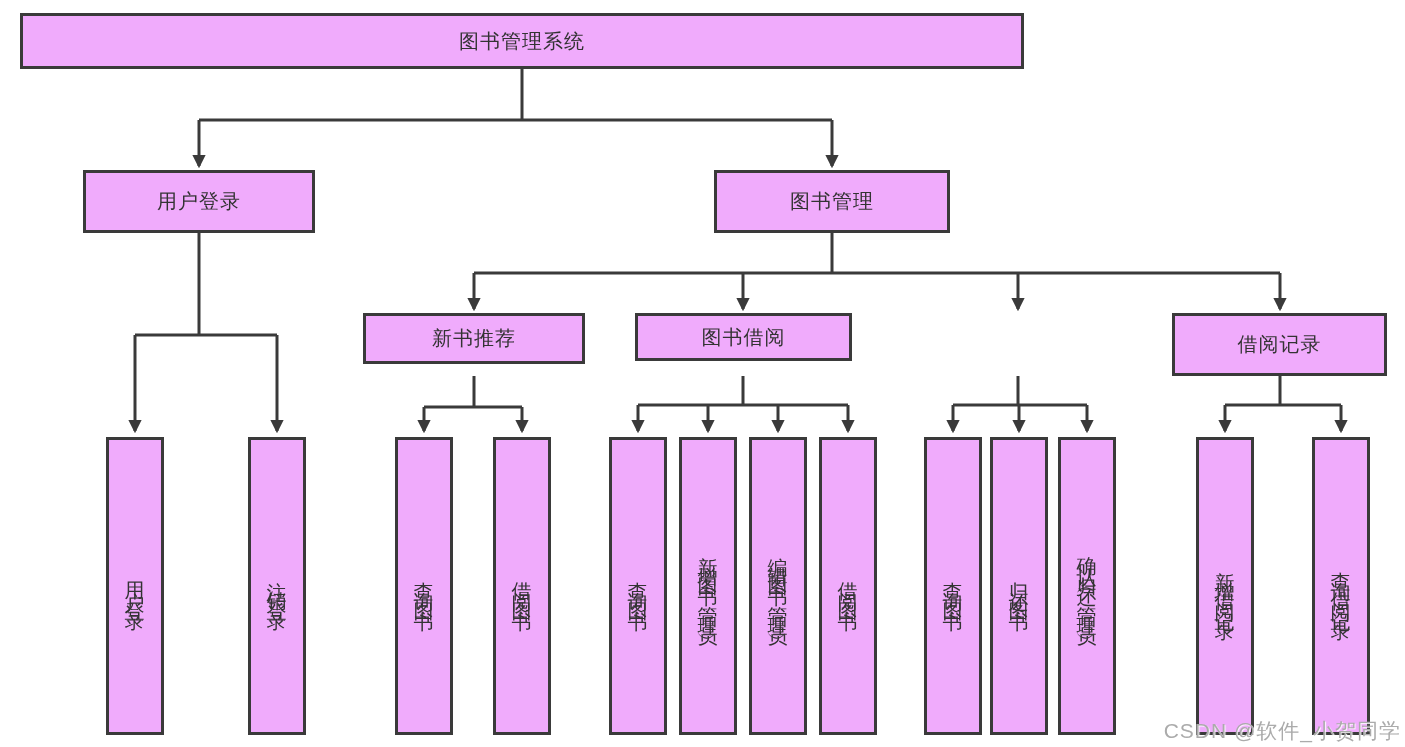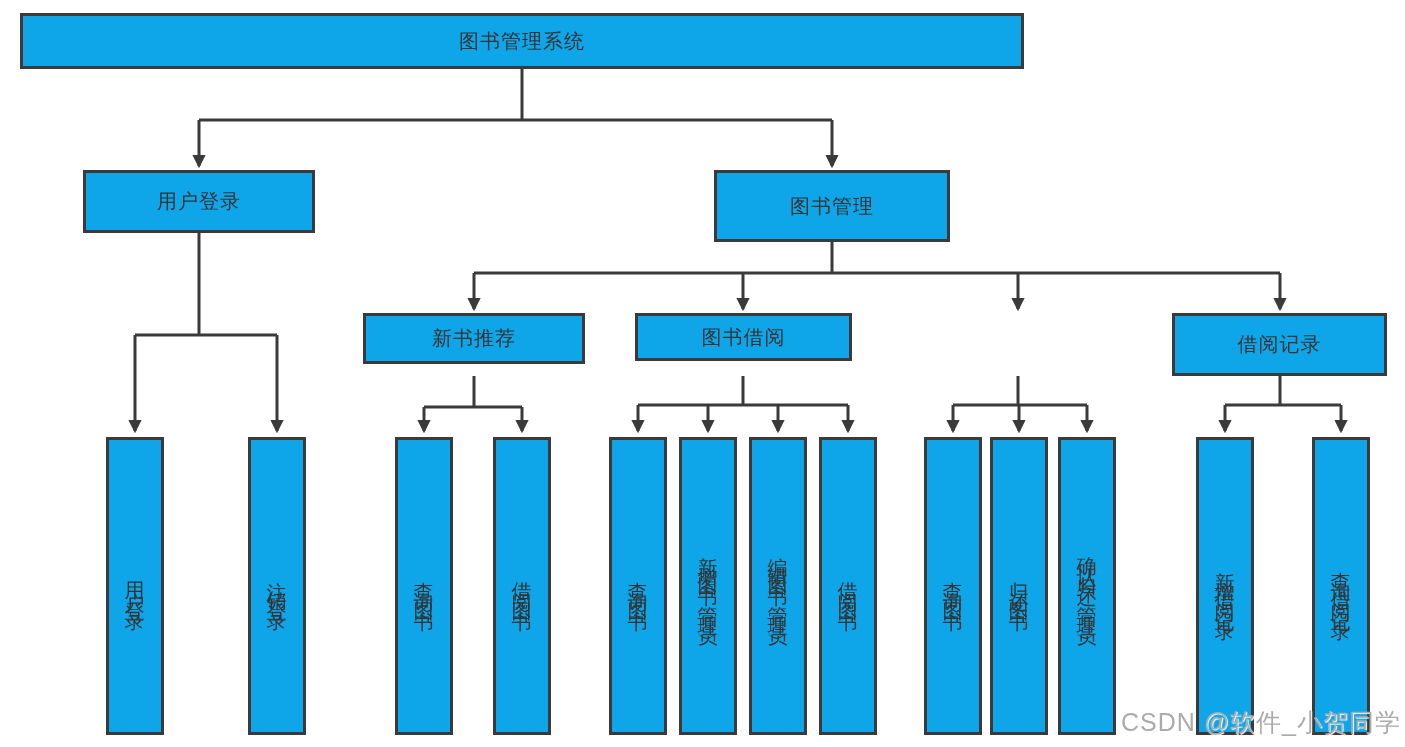--- a/index.html
+++ b/index.html
@@ -17,37 +17,37 @@
     font-family:"Liberation Sans","DejaVu Sans",sans-serif;
     color:var(--text);
   }
   #wires{position:absolute;left:0;top:0;width:1405px;height:747px;}
   #wires .wire{stroke:var(--line);stroke-width:3;fill:none;}
   #wires marker path{fill:var(--line);stroke:none;}
   .node{
     position:absolute;
     box-sizing:border-box;
     border:3px solid var(--line);
-    background:#0ea5e9;
+    background:#f0abfc;
     display:flex;align-items:center;justify-content:center;
     font-size:20px;
     letter-spacing:1px;
     z-index:2;
   }
   .leaf span{
     writing-mode:vertical-rl;
     text-orientation:mixed;
     letter-spacing:10px;
     line-height:1;
     white-space:nowrap;
   }
   #watermark{
     position:absolute;
-    right:4px;bottom:8px;
-    font-size:25px;
+    right:4px;bottom:2px;
+    font-size:21px;
     color:var(--watermark);
     text-shadow:1px 1px 1px #ffffff;
     letter-spacing:1px;
     z-index:5;
     white-space:nowrap;
   }
 </style>
 </head>
 <body>
 
@@ -94,21 +94,21 @@
     <line class="wire" x1="1341" y1="405" x2="1341" y2="431" marker-end="url(#arrow)"></line>
   </svg>
 
   <div class="node" style="left:20px;top:13px;width:1004px;height:56px">
     <span>图书管理系统</span>
   </div>
 
   <div class="node" style="left:83px;top:170px;width:232px;height:63px">
     <span>用户登录</span>
   </div>
-  <div class="node" style="left:714px;top:170px;width:236px;height:72px">
+  <div class="node" style="left:714px;top:170px;width:236px;height:63px">
     <span>图书管理</span>
   </div>
 
   <div class="node" style="left:363px;top:313px;width:222px;height:51px">
     <span>新书推荐</span>
   </div>
   <div class="node" style="left:635px;top:313px;width:217px;height:48px">
     <span>图书借阅</span>
   </div>
   <div class="node" style="left:1172px;top:313px;width:215px;height:63px">

